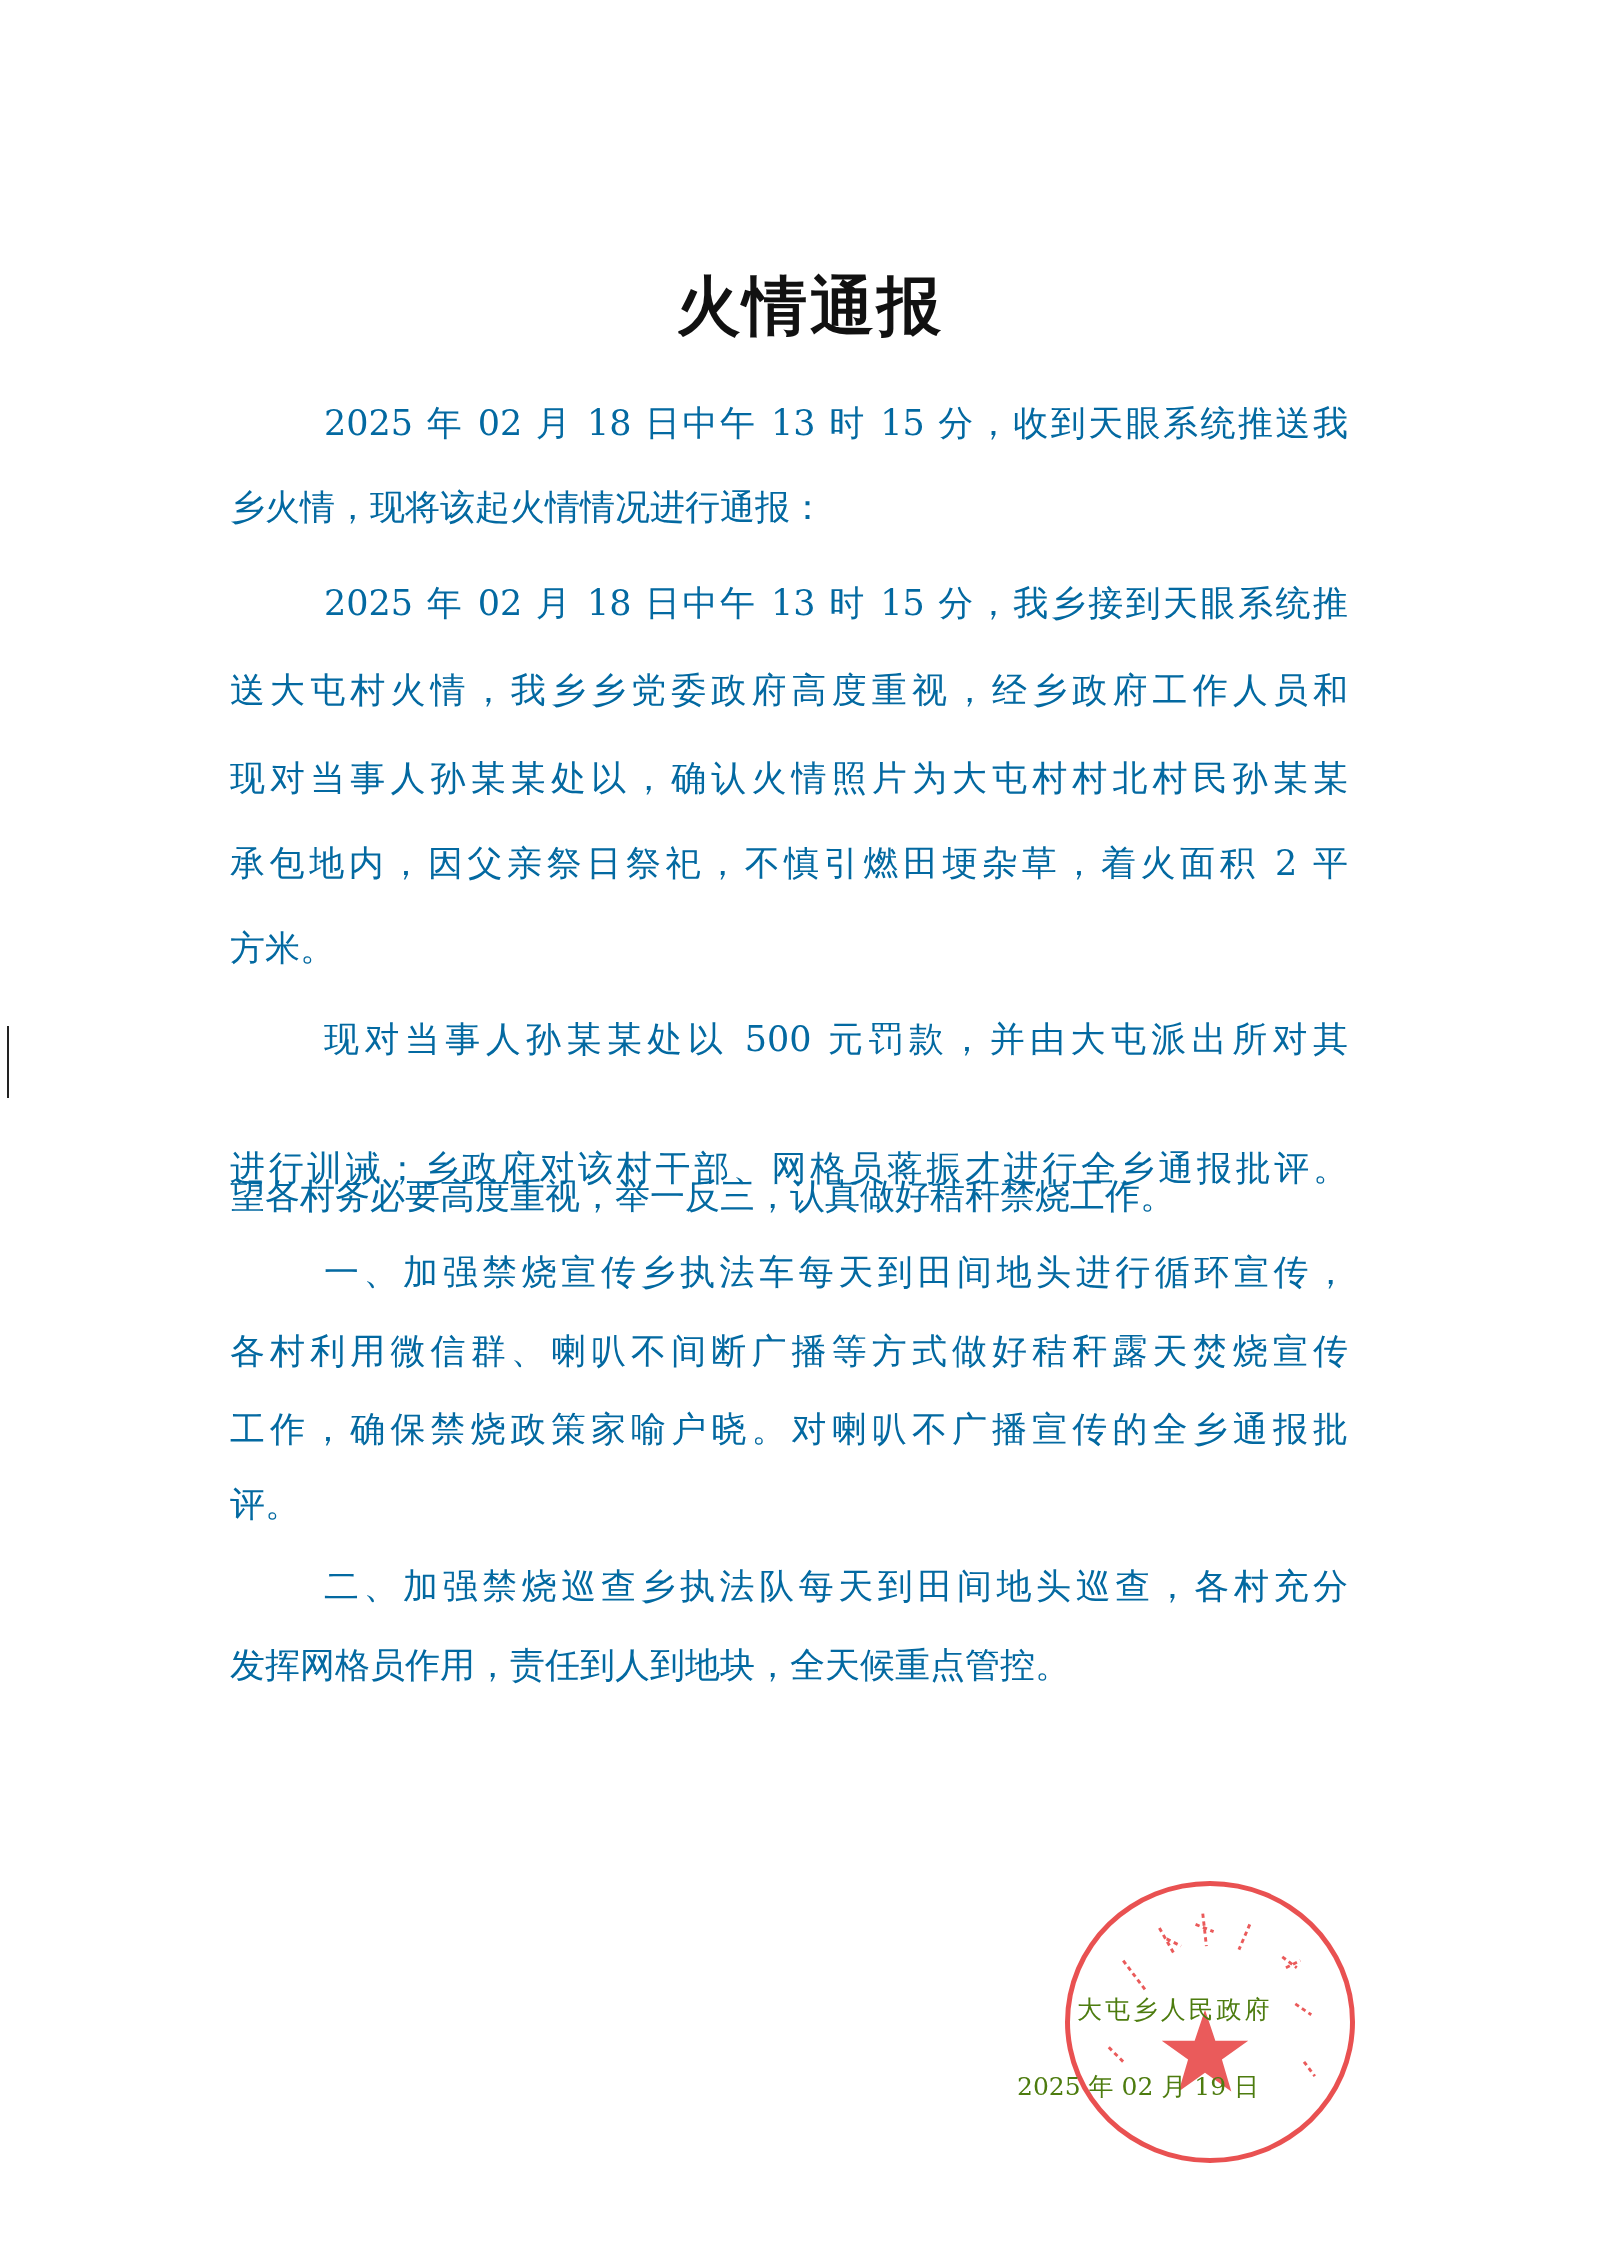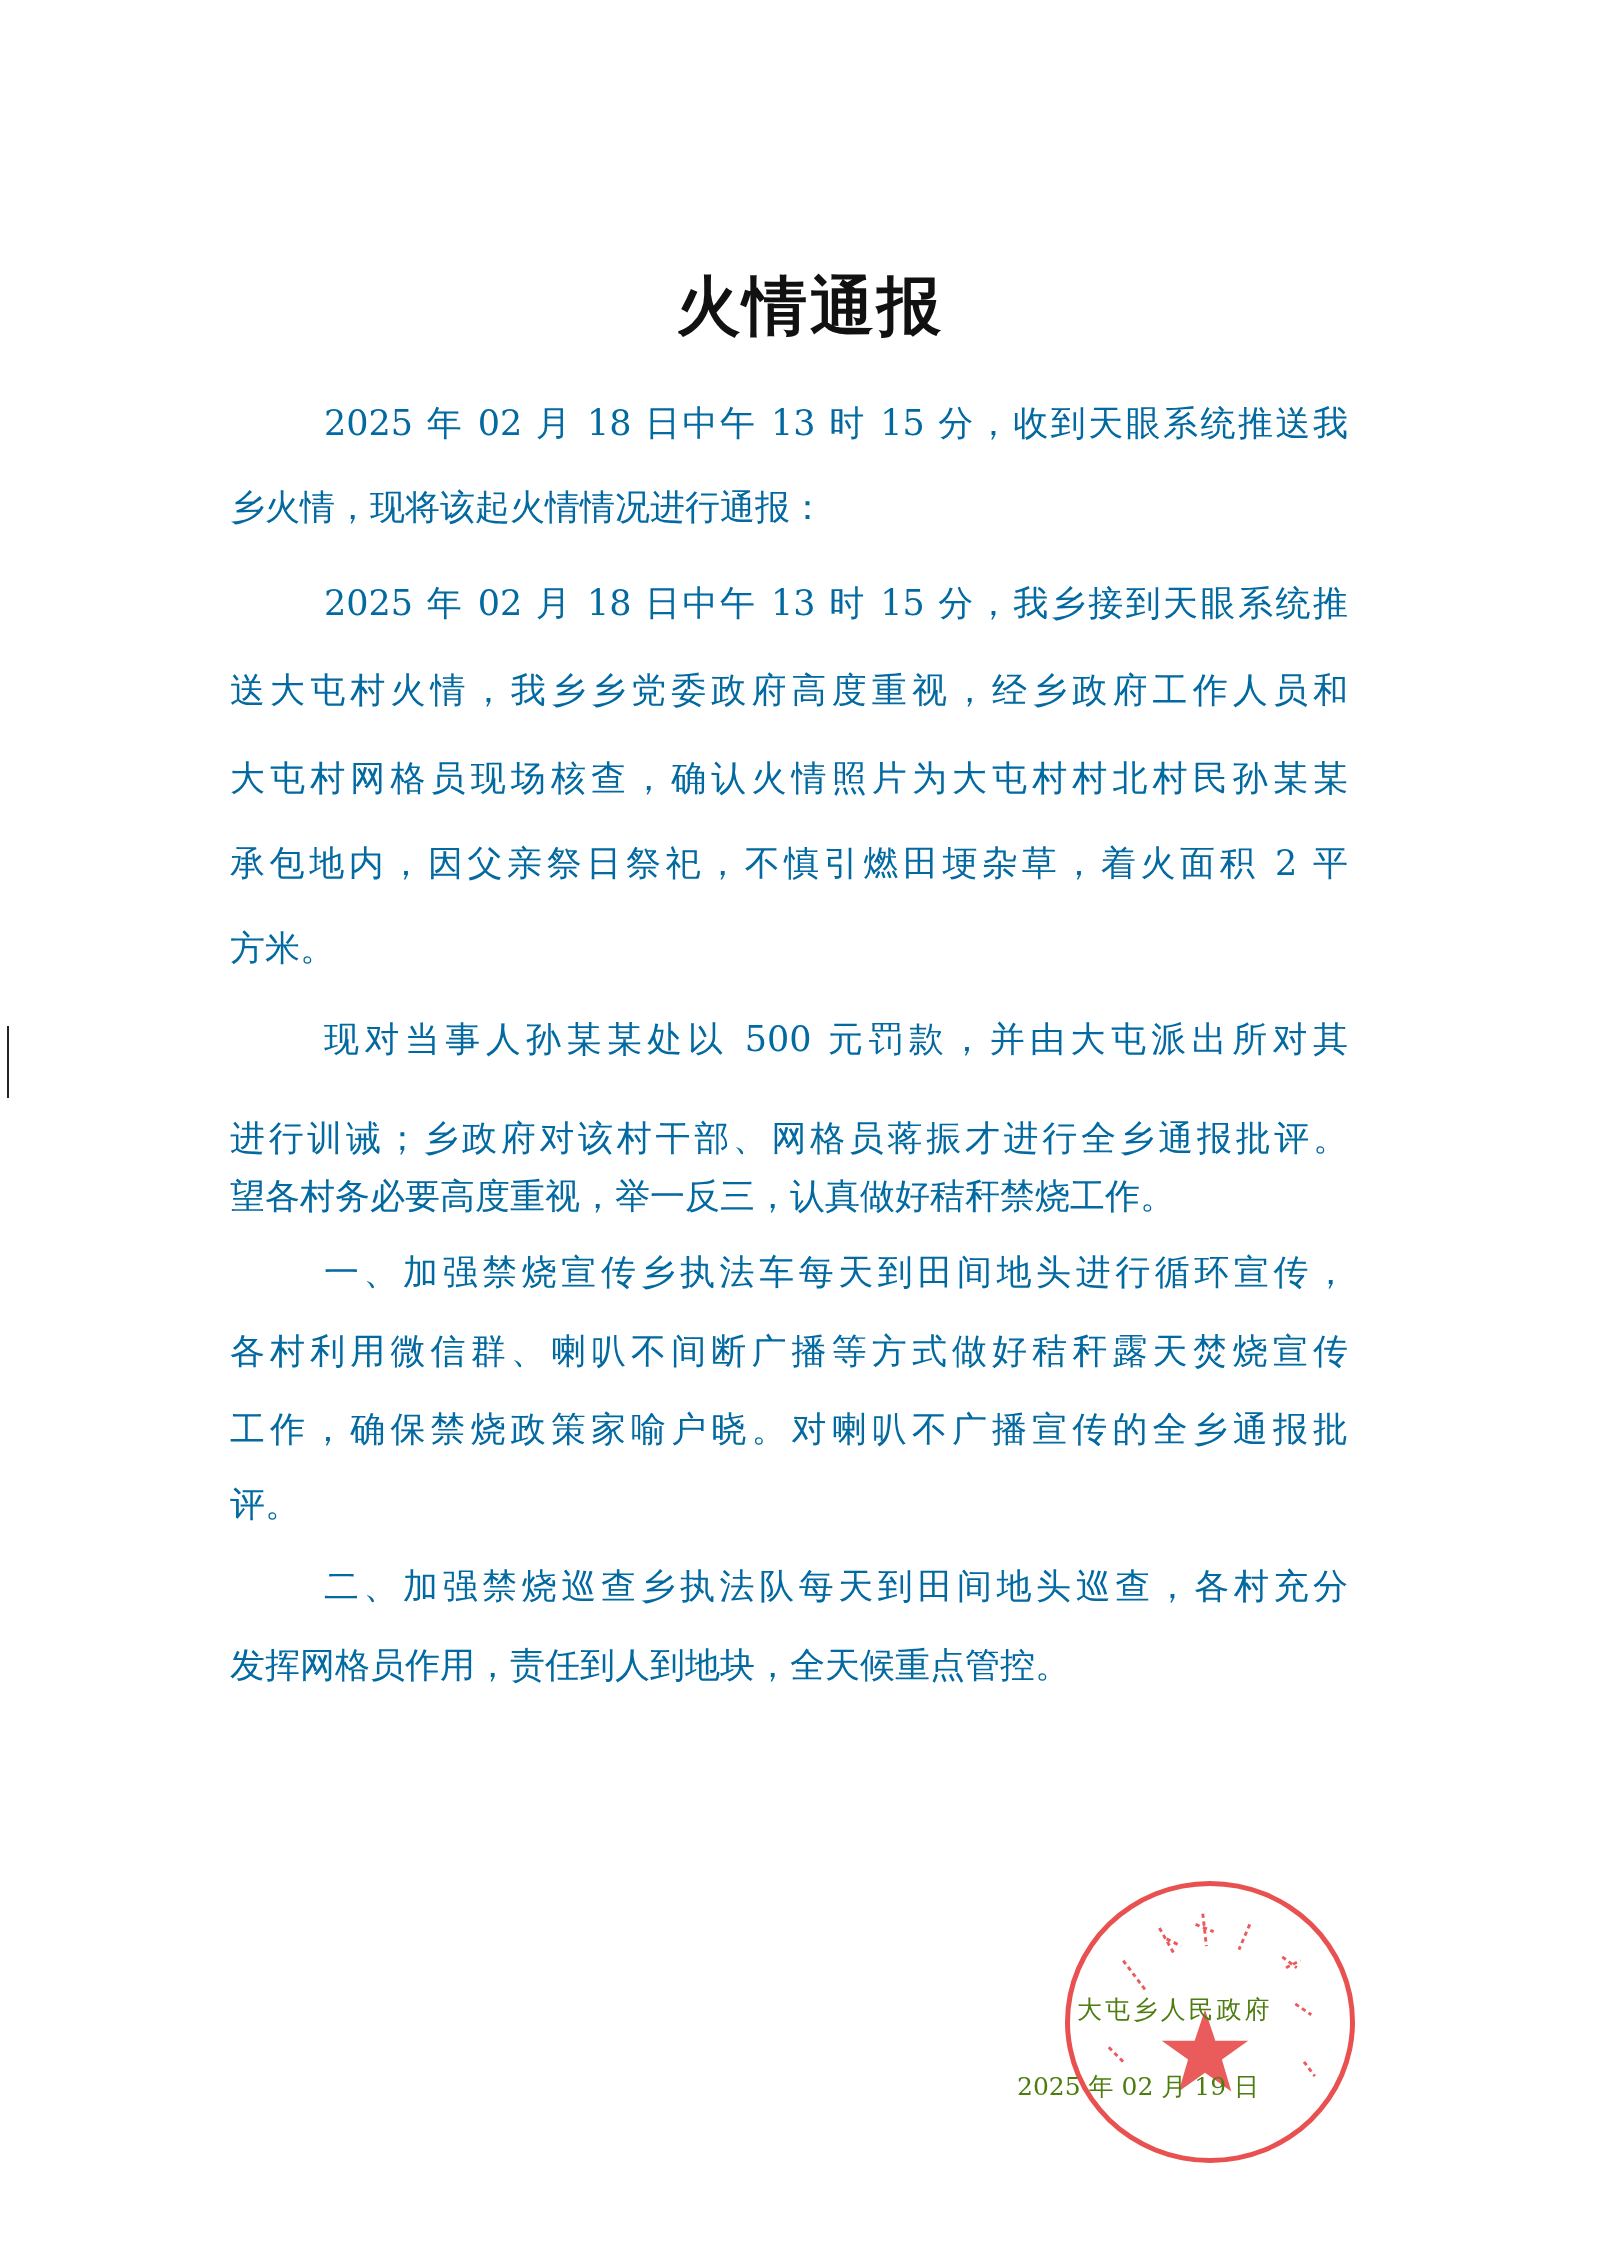--- a/index.html
+++ b/index.html
@@ -44,26 +44,26 @@
 
   <div class="edge-mark"></div>
 
   <div class="title">火情通报</div>
 
   <div class="line indent" style="top:400px">2025 年 02 月 18 日中午 13 时 15 分，收到天眼系统推送我</div>
   <div class="line last" style="top:487px">乡火情，现将该起火情情况进行通报：</div>
 
   <div class="line indent" style="top:580px">2025 年 02 月 18 日中午 13 时 15 分，我乡接到天眼系统推</div>
   <div class="line" style="top:667px">送大屯村火情，我乡乡党委政府高度重视，经乡政府工作人员和</div>
-  <div class="line" style="top:755px">大屯村网格员现场核查，确认火情照片为大屯村村北村民孙某某</div>
+  <div class="line" style="top:755px">现对当事人孙某某处以，确认火情照片为大屯村村北村民孙某某</div>
   <div class="line" style="top:840px">承包地内，因父亲祭日祭祀，不慎引燃田埂杂草，着火面积 2 平</div>
   <div class="line last" style="top:928px">方米。</div>
 
   <div class="line indent" style="top:1016px">现对当事人孙某某处以  500 元罚款，并由大屯派出所对其</div>
-  <div class="line" style="top:1115px">进行训诫；乡政府对该村干部、网格员蒋振才进行全乡通报批评。</div>
+  <div class="line" style="top:1145px">进行训诫；乡政府对该村干部、网格员蒋振才进行全乡通报批评。</div>
   <div class="line last" style="top:1176px">望各村务必要高度重视，举一反三，认真做好秸秆禁烧工作。</div>
 
   <div class="line indent" style="top:1249px">一、加强禁烧宣传乡执法车每天到田间地头进行循环宣传，</div>
   <div class="line" style="top:1328px">各村利用微信群、喇叭不间断广播等方式做好秸秆露天焚烧宣传</div>
   <div class="line" style="top:1406px">工作，确保禁烧政策家喻户晓。对喇叭不广播宣传的全乡通报批</div>
   <div class="line last" style="top:1484px">评。</div>
 
   <div class="line indent" style="top:1563px">二、加强禁烧巡查乡执法队每天到田间地头巡查，各村充分</div>
   <div class="line last" style="top:1645px">发挥网格员作用，责任到人到地块，全天候重点管控。</div>
 

